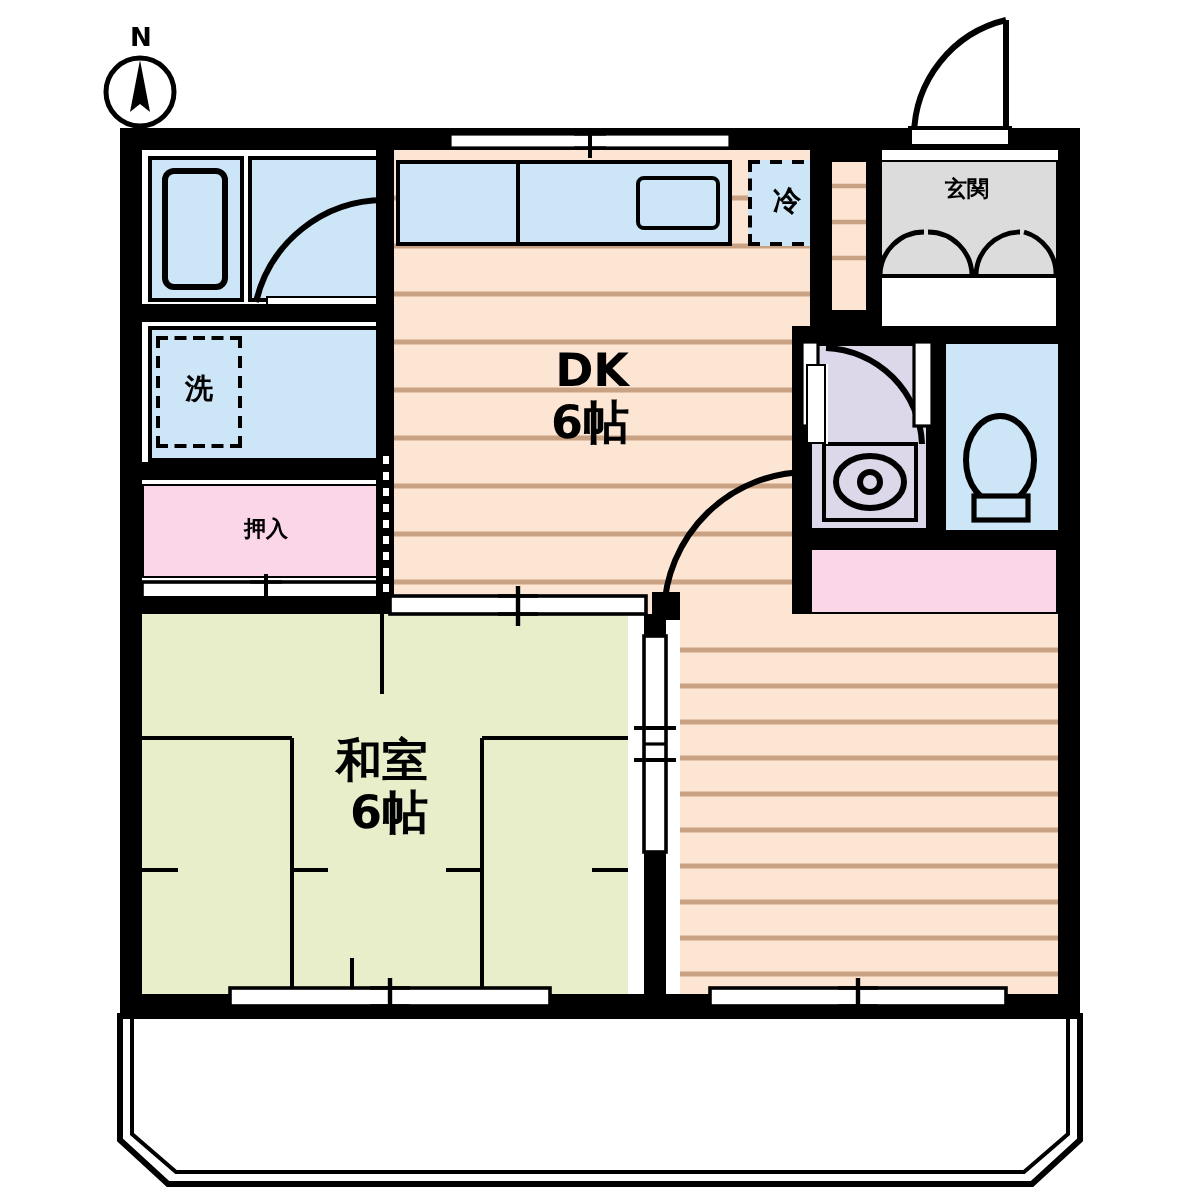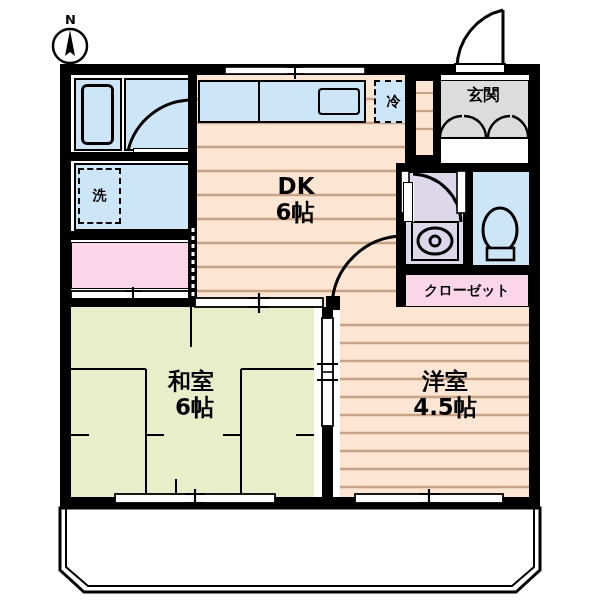--- a/index.html
+++ b/index.html
@@ -19,21 +19,21 @@
   
   .wall{position:absolute;background:#000000;}
   
   .ol{position:absolute;box-sizing:border-box;border:2px solid #000;}
   .ol1{position:absolute;box-sizing:border-box;border:1.5px solid #000;}
   
   .lab{position:absolute;display:flex;align-items:center;justify-content:center;
        text-align:center;color:#000;line-height:1.12;white-space:pre-line;
        font-family:"DejaVu Sans","Liberation Sans",sans-serif;}
   .lab-room{font-size:23px;font-weight:700;}
-  .lab-sm{font-size:16px;font-weight:700;}
+  .lab-sm{font-size:11px;font-weight:700;}
   .lab-xs{font-size:14px;font-weight:700;}
   
   .dash{position:absolute;box-sizing:border-box;border:2.5px dashed #000;}
   svg{position:absolute;left:0;top:0;overflow:visible;}
   .compass-n{position:absolute;font-size:13px;font-weight:700;color:#000;}
 </style>
 </head>
 <body>
 
 <div id="plan">
@@ -97,20 +97,21 @@
 
   <div class="wall" style="left:71px;top:152px;width:124px;height:9px;"></div>
 
   <div class="ol f-tile" style="left:74px;top:163px;width:119px;height:68px;"></div>
   <div class="dash f-tile" style="left:78px;top:168px;width:43px;height:56px;"></div>
   <div class="lab lab-xs" style="left:78px;top:168px;width:43px;height:56px;">洗</div>
 
   <div class="wall" style="left:71px;top:231px;width:124px;height:9px;"></div>
 
   <div class="fill f-pink ol1" style="left:71px;top:242px;width:124px;height:47px;"></div>
+  <div class="lab lab-sm" style="left:71px;top:242px;width:124px;height:47px;">押入</div>
 
   <svg width="128" height="16" style="left:71px;top:290px;">
     <rect x="0" y="1" width="124" height="8" fill="#fff" stroke="#000" stroke-width="1.8"></rect>
     <line x1="62" y1="-3" x2="62" y2="15" stroke="#000" stroke-width="2"></line>
     <line x1="54" y1="1" x2="70" y2="1" stroke="#000" stroke-width="1.6"></line>
     <line x1="54" y1="9" x2="70" y2="9" stroke="#000" stroke-width="1.6"></line>
   </svg>
 
   <div class="wall" style="left:188px;top:75px;width:9px;height:232px;"></div>
 
@@ -163,21 +164,20 @@
     <circle cx="24" cy="20" r="5" fill="none" stroke="#000" stroke-width="3"></circle>
   </svg>
 
   <div class="fill f-tile" style="left:473px;top:172px;width:56px;height:93px;"></div>
   <svg width="58" height="96" style="left:473px;top:172px;">
     <ellipse cx="27" cy="58" rx="17" ry="22" fill="#cde6f7" stroke="#000" stroke-width="3"></ellipse>
     <rect x="14" y="76" width="27" height="12" fill="#cde6f7" stroke="#000" stroke-width="2.6"></rect>
   </svg>
 
   <div class="fill f-pink ol1" style="left:405px;top:274px;width:124px;height:33px;"></div>
-  <div class="lab lab-xs" style="left:405px;top:274px;width:124px;height:33px;">クローゼット</div>
 
   <svg width="128" height="34" style="left:405px;top:308px;">
     <rect x="0" y="0" width="60" height="9" fill="#fff" stroke="#000" stroke-width="1.8"></rect>
     <rect x="62" y="0" width="60" height="9" fill="#fff" stroke="#000" stroke-width="1.8"></rect>
     <polyline points="6,9 24,30 42,9" fill="none" stroke="#000" stroke-width="2.4"></polyline>
     <polyline points="70,9 88,30 106,9" fill="none" stroke="#000" stroke-width="2.4"></polyline>
   </svg>
 
   <div class="fill f-dk" style="left:340px;top:307px;width:189px;height:190px;"></div>
   <svg width="192" height="192" style="left:340px;top:307px;">
@@ -187,22 +187,20 @@
       <line x1="0" y1="54" x2="189" y2="54"></line>
       <line x1="0" y1="72" x2="189" y2="72"></line>
       <line x1="0" y1="90" x2="189" y2="90"></line>
       <line x1="0" y1="108" x2="189" y2="108"></line>
       <line x1="0" y1="126" x2="189" y2="126"></line>
       <line x1="0" y1="144" x2="189" y2="144"></line>
       <line x1="0" y1="162" x2="189" y2="162"></line>
       <line x1="0" y1="180" x2="189" y2="180"></line>
     </g>
   </svg>
-  <div class="lab lab-room" style="left:375px;top:360px;width:140px;height:70px;flex-direction:column;">洋室
-4.5帖</div>
 
   <div class="fill f-tatami" style="left:71px;top:307px;width:243px;height:190px;"></div>
   <svg width="246" height="192" style="left:71px;top:307px;">
     <g stroke="#000" stroke-width="2">
       <line x1="0" y1="62" x2="75" y2="62"></line>
       <line x1="75" y1="62" x2="75" y2="190"></line>
       <line x1="170" y1="62" x2="243" y2="62"></line>
       <line x1="170" y1="62" x2="170" y2="190"></line>
       <line x1="120" y1="0" x2="120" y2="40"></line>
       <line x1="0" y1="128" x2="18" y2="128"></line>

